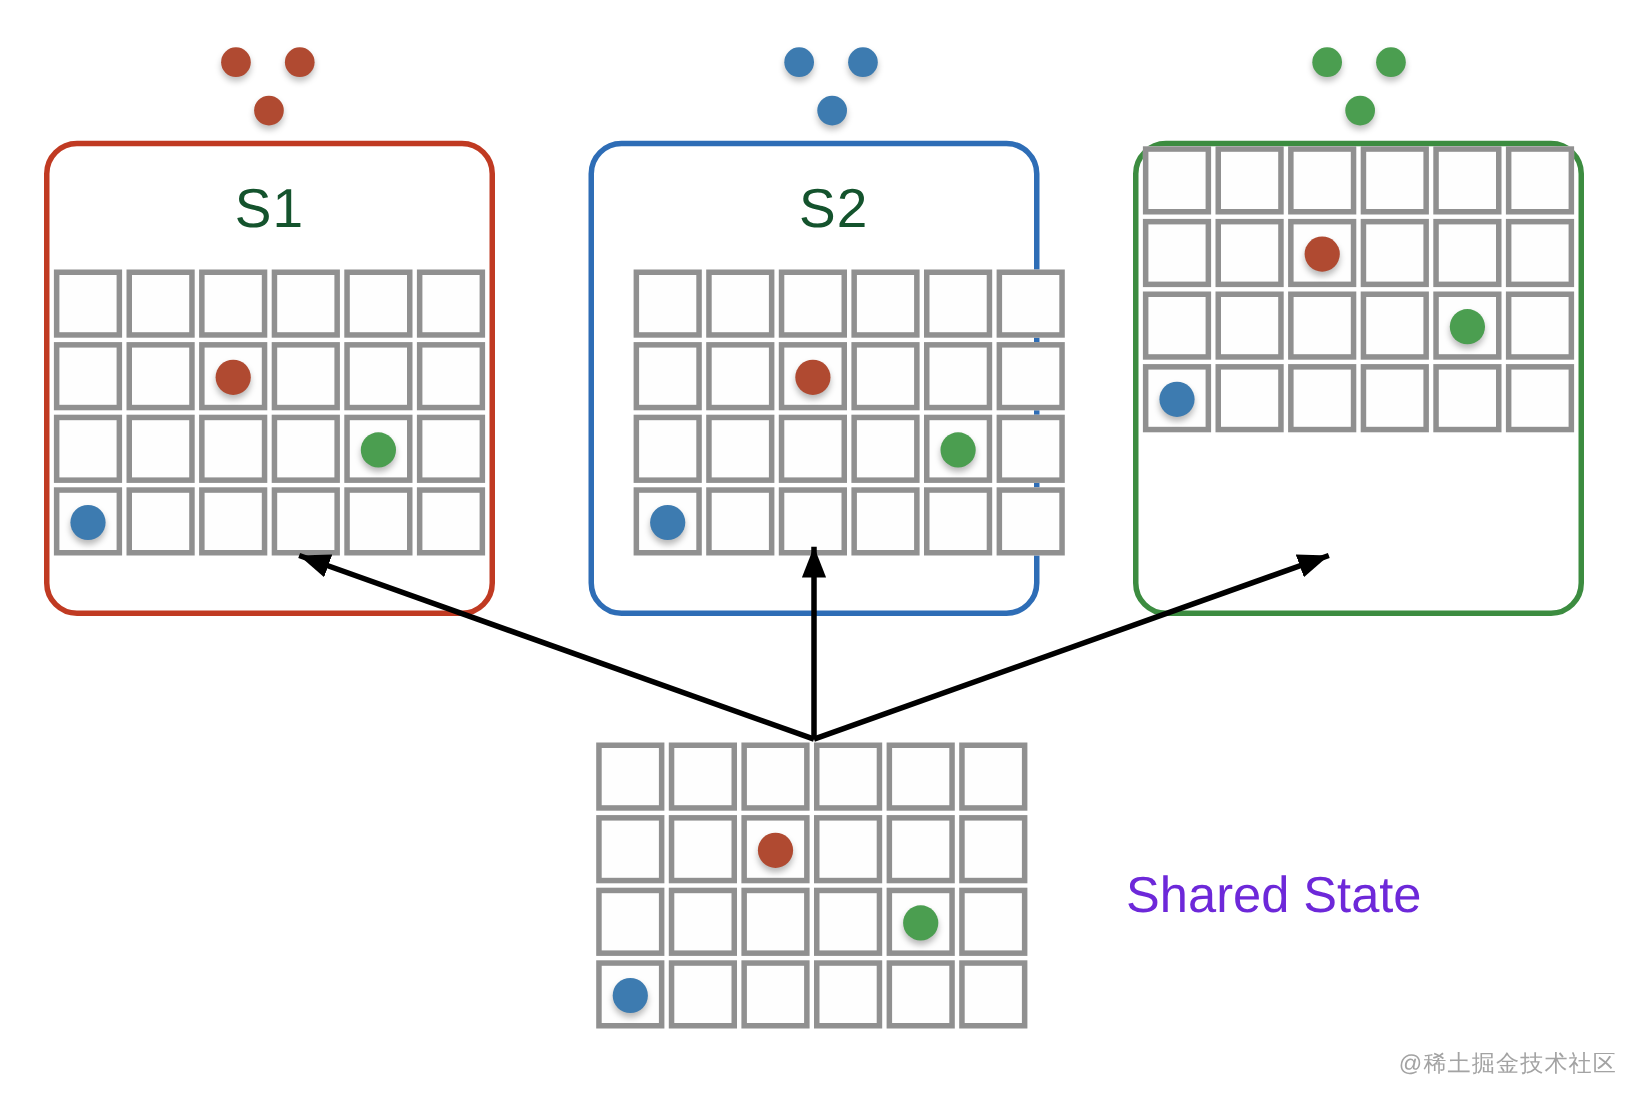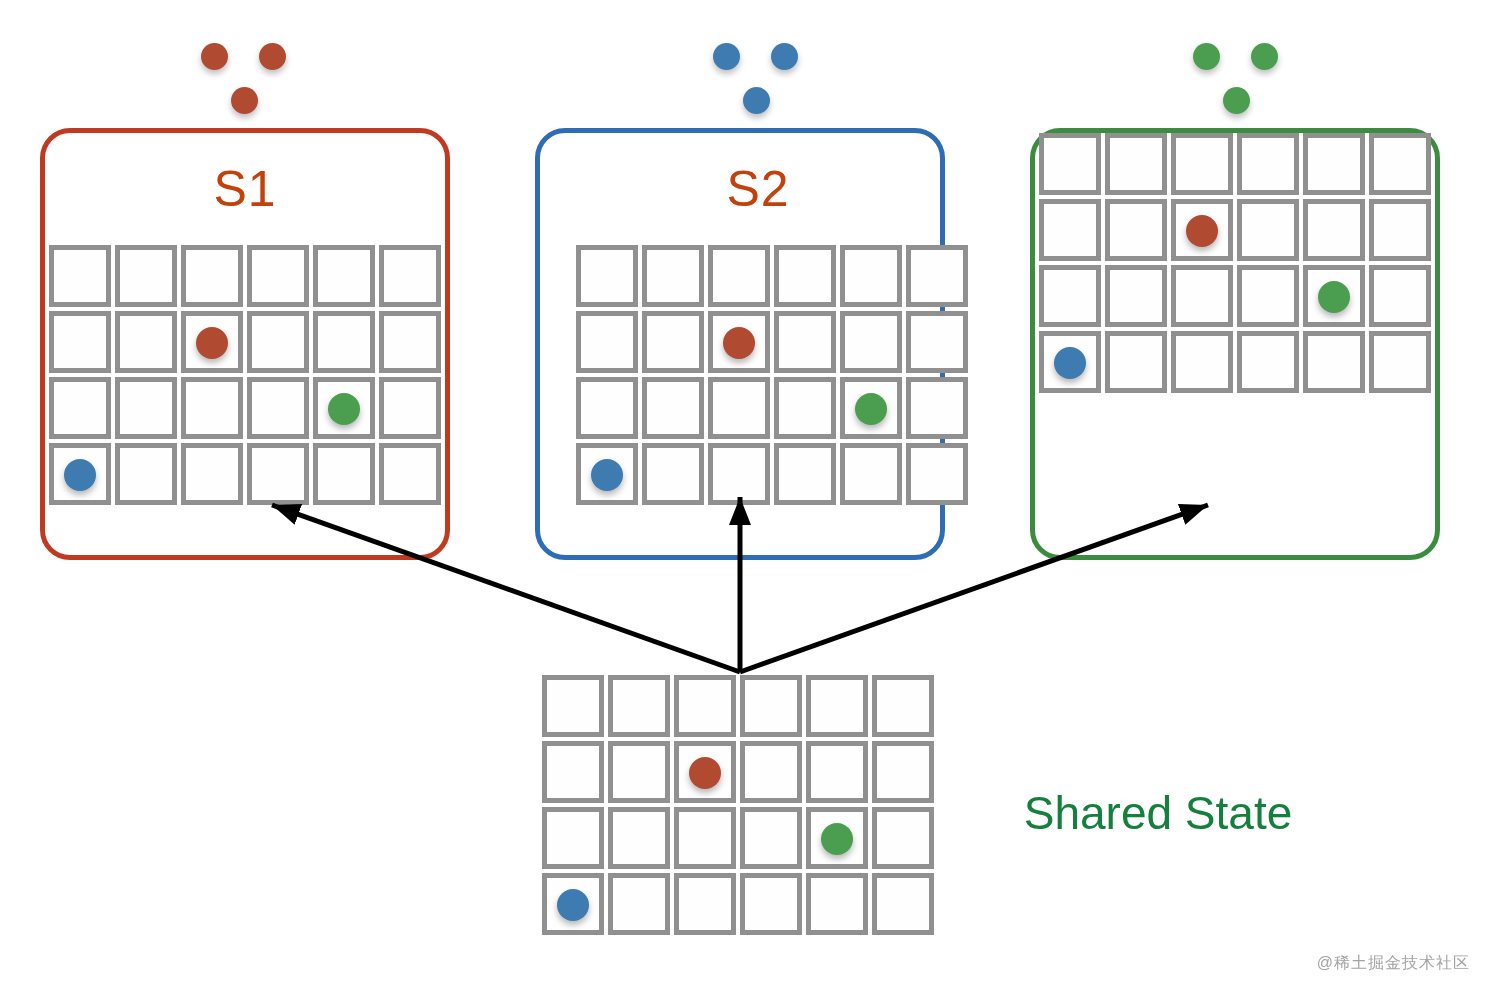--- a/index.html
+++ b/index.html
@@ -17,21 +17,21 @@
     border:5px solid #888;
     border-radius:30px;
     background:#ffffff;
     box-sizing:border-box;
     z-index:1;
   }
   .box-title{
     height:112px;
     display:flex;align-items:center;justify-content:center;
     font-size:50px;
-    color:#c2410c;
+    color:#14532d;
     letter-spacing:1px;
   }
   .grid{
     display:grid;
     grid-template-columns:repeat(6,62px);
     grid-auto-rows:62px;
     column-gap:4px;row-gap:4px;
     width:392px;
     margin:0 auto;
   }
@@ -59,35 +59,35 @@
   .shared-grid-wrap{
     position:absolute;
     left:542px;top:675px;
     z-index:1;
   }
   .shared-label{
     position:absolute;
     left:1008px;top:786px;
     width:300px;
     font-size:46px;
-    color:#15803d;
+    color:#6d28d9;
     text-align:center;
     white-space:nowrap;
     z-index:1;
   }
   .arrows-layer{
     position:absolute;left:0;top:0;
     width:1492px;height:1004px;
     pointer-events:none;
     z-index:3;
   }
   .watermark{
     position:absolute;
     right:22px;top:953px;
-    font-size:16px;
+    font-size:21px;
     color:#a3a3a3;
     letter-spacing:1px;
     z-index:2;
   }
 </style>
 </head>
 <body>
 
 <div class="canvas">
 

